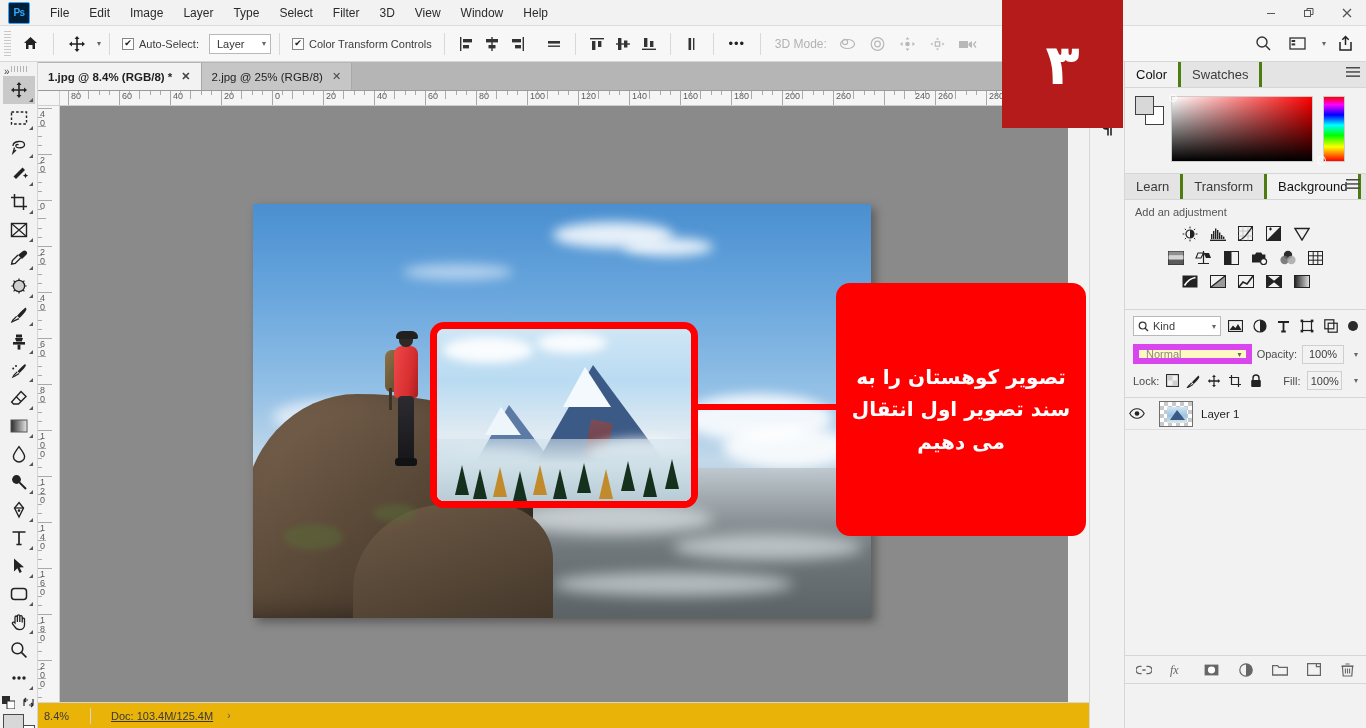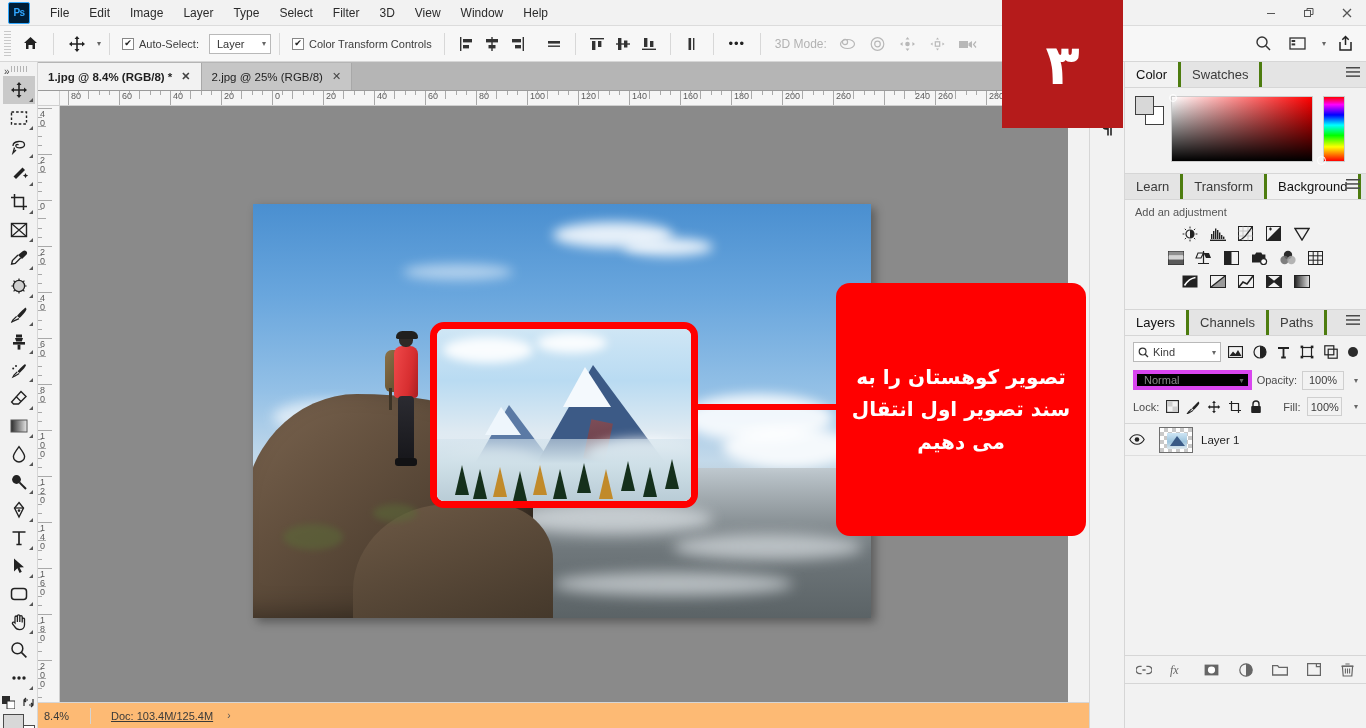--- a/index.html
+++ b/index.html
@@ -245,21 +245,21 @@
   .adjico { width:18px; height:17px; display:flex; align-items:center; justify-content:center;
     font-size:13px; color:#2e2e2e; }
 
   
   .lay-filter { display:flex; align-items:center; gap:6px; padding:6px 8px; }
   .kind-sel { flex:0 0 88px; height:20px; border:1px solid #b9b9b9; background:#fff;
      display:flex; align-items:center; gap:4px; padding:0 4px; font-size:11px; }
   .lf-ico { width:18px; height:18px; display:flex; align-items:center; justify-content:center; font-size:12px; color:#333; }
   .lf-dot { width:10px; height:10px; border-radius:50%; background:#2b2b2b; margin-left:2px; }
   .lay-blend { display:flex; align-items:center; gap:5px; padding:2px 8px 5px; }
-  .blend-sel { flex:1; height:20px; border:4px solid #d946ef; background:#000000; color:#8a8a8a;
+  .blend-sel { flex:1; height:20px; border:6px solid #d946ef; background:#fef9c3; color:#8a8a8a;
      display:flex; align-items:center; justify-content:space-between; padding:0 4px 0 7px; font-size:11px; }
   .lbl-small { font-size:11px; color:#4a4a4a; }
   .num-box { width:42px; height:19px; border:1px solid #cfcfcf; background:#f2f2f2;
      display:flex; align-items:center; justify-content:center; font-size:11px; }
   .lay-lock { display:flex; align-items:center; gap:7px; padding:2px 8px 7px; border-bottom:1px solid #d6d6d6;}
   .lock-ico { width:16px; height:16px; display:flex; align-items:center; justify-content:center; font-size:12px; color:#333;}
 
   .layer-row { display:flex; align-items:center; height:32px; padding:0 8px 0 4px;
      border-bottom:1px solid #dedede; gap:8px; }
   .eye { width:22px; text-align:center; font-size:12px; color:#333; }
@@ -283,21 +283,21 @@
   .layers-foot {
     position:absolute; left:0; bottom:0; width:241px; height:28px; background:#f2f2f2;
     border-top:1px solid #d6d6d6; display:flex; align-items:center; justify-content:center; gap:16px;
   }
   .lf-b { width:18px; height:18px; display:flex; align-items:center; justify-content:center;
     font-size:13px; color:#555; }
 
   
   .statusbar {
     position:absolute; left:38px; bottom:0; width:1051px; height:26px;
-    background:#fdba74; border-top:1px solid #d6d6d6; display:flex; align-items:center;
+    background:#eab308; border-top:1px solid #d6d6d6; display:flex; align-items:center;
     font-size:11px; color:#3a3a3a;
   }
   .sb-zoom { width:52px; padding-left:6px; }
   .sb-sep { width:1px; height:16px; background:#d4d4d4; }
   .sb-doc { padding-left:20px;text-decoration:underline; }
   .sb-arrow { padding-left:14px; font-size:10px; color:#555; }
   svg { display:block; }
 </style>
 </head>
 <body>
@@ -1147,32 +1147,20 @@
                   </linearGradient>
                 </defs>
                 <rect x="0.5" y="0.5" width="15" height="12" fill="url(#sc)" stroke="#222"></rect>
               </svg>
           </div>
         </div>
       </div>
     </div>
 
     <div class="panel" style="position:relative;height:374px;">
-      <div class="panel-tabs">
-        <div class="ptab active">Layers</div>
-        <div class="ptab">Channels</div>
-        <div class="ptab">Paths</div>
-        <div class="pmenu">
-          <svg width="14" height="11" viewBox="0 0 14 11">
-              <rect y="0" width="14" height="1.5" fill="#4a4a4a"></rect>
-              <rect y="4.2" width="14" height="1.5" fill="#4a4a4a"></rect>
-              <rect y="8.4" width="14" height="1.5" fill="#4a4a4a"></rect>
-            </svg>
-        </div>
-      </div>
 
       <div class="lay-filter">
         <div class="kind-sel">
           <svg width="11" height="11" viewBox="0 0 11 11">
               <circle cx="4.6" cy="4.6" r="3.4" fill="none" stroke="#333" stroke-width="1.2"></circle>
               <path d="M7.2 7.2 L10 10" stroke="#333" stroke-width="1.3"></path>
             </svg>
           <span style="flex:1">Kind</span>
           <span class="caret">▾</span>
         </div>

